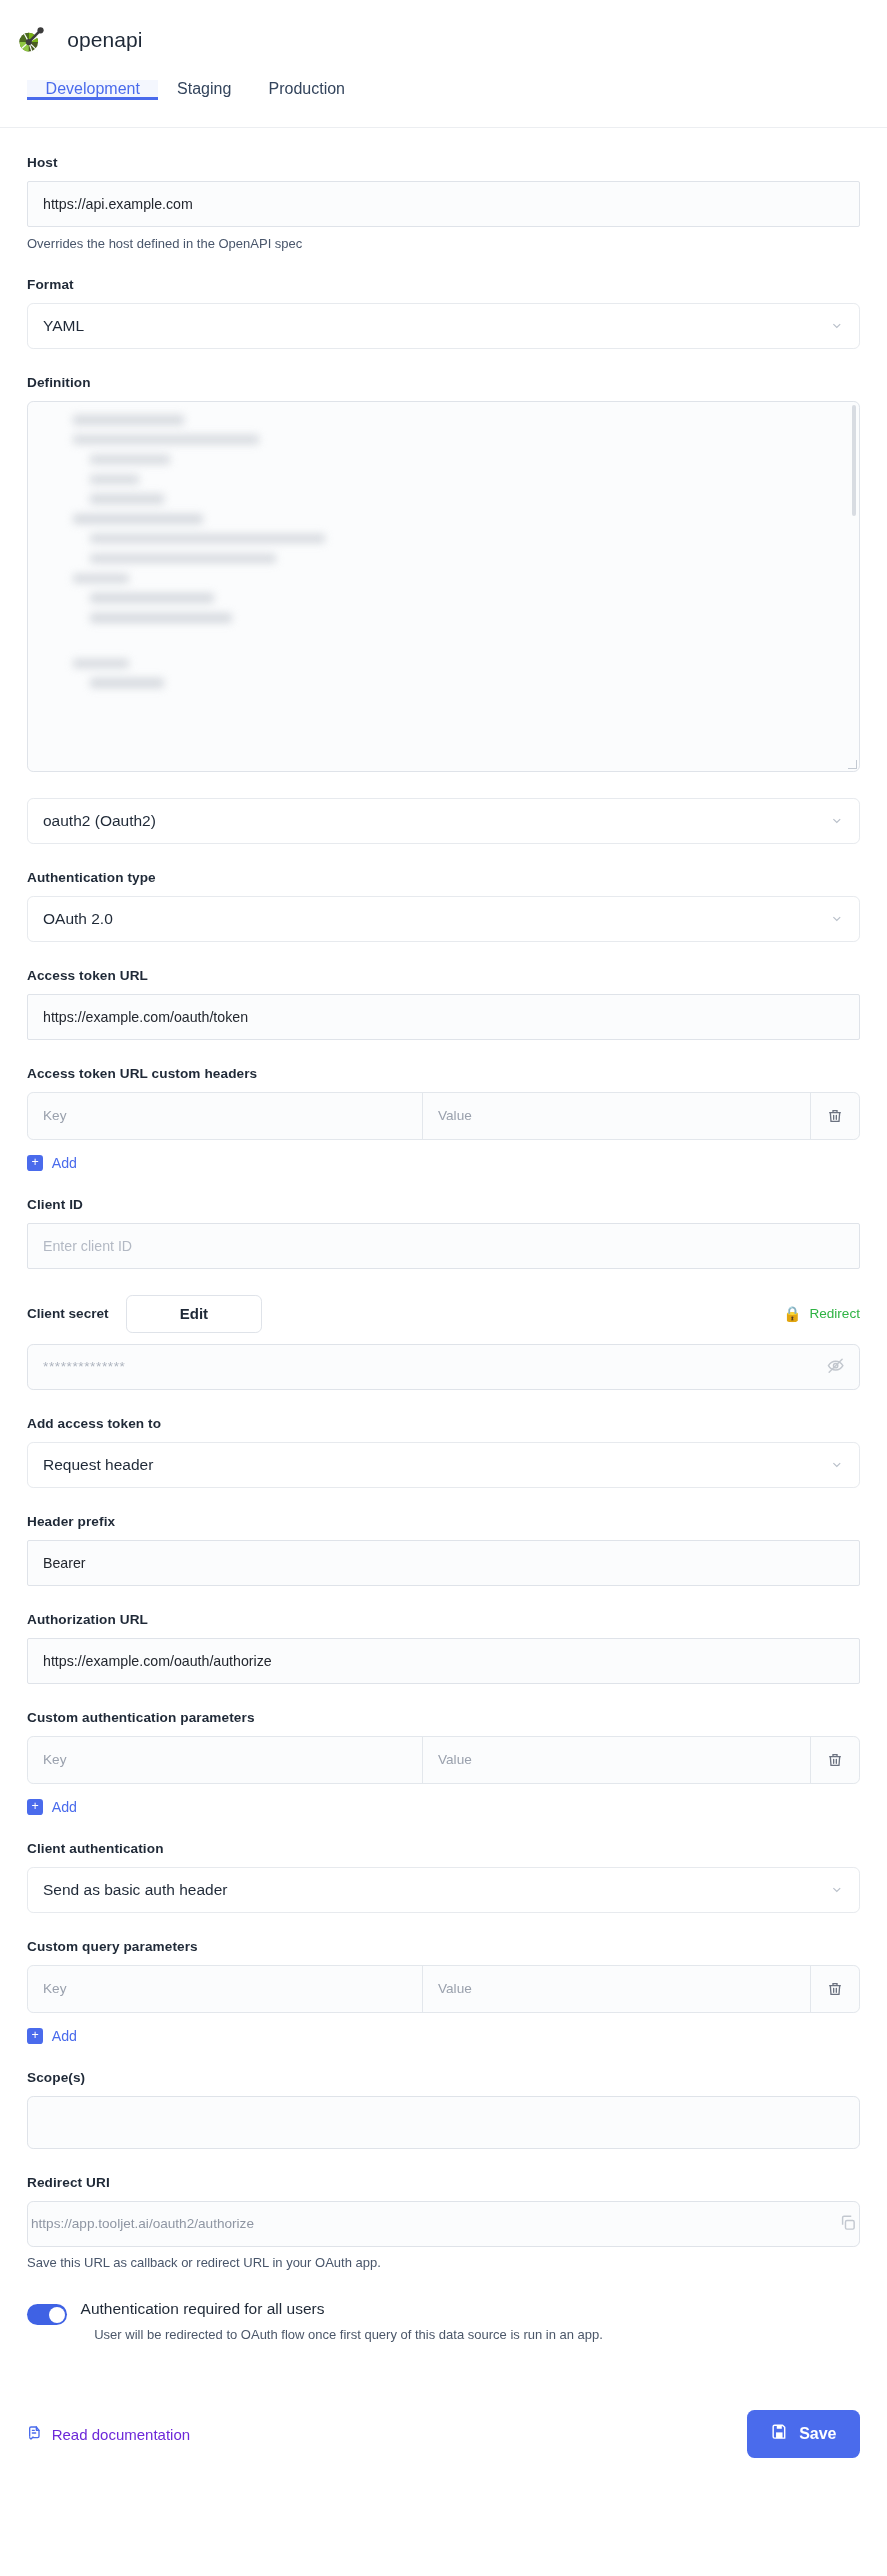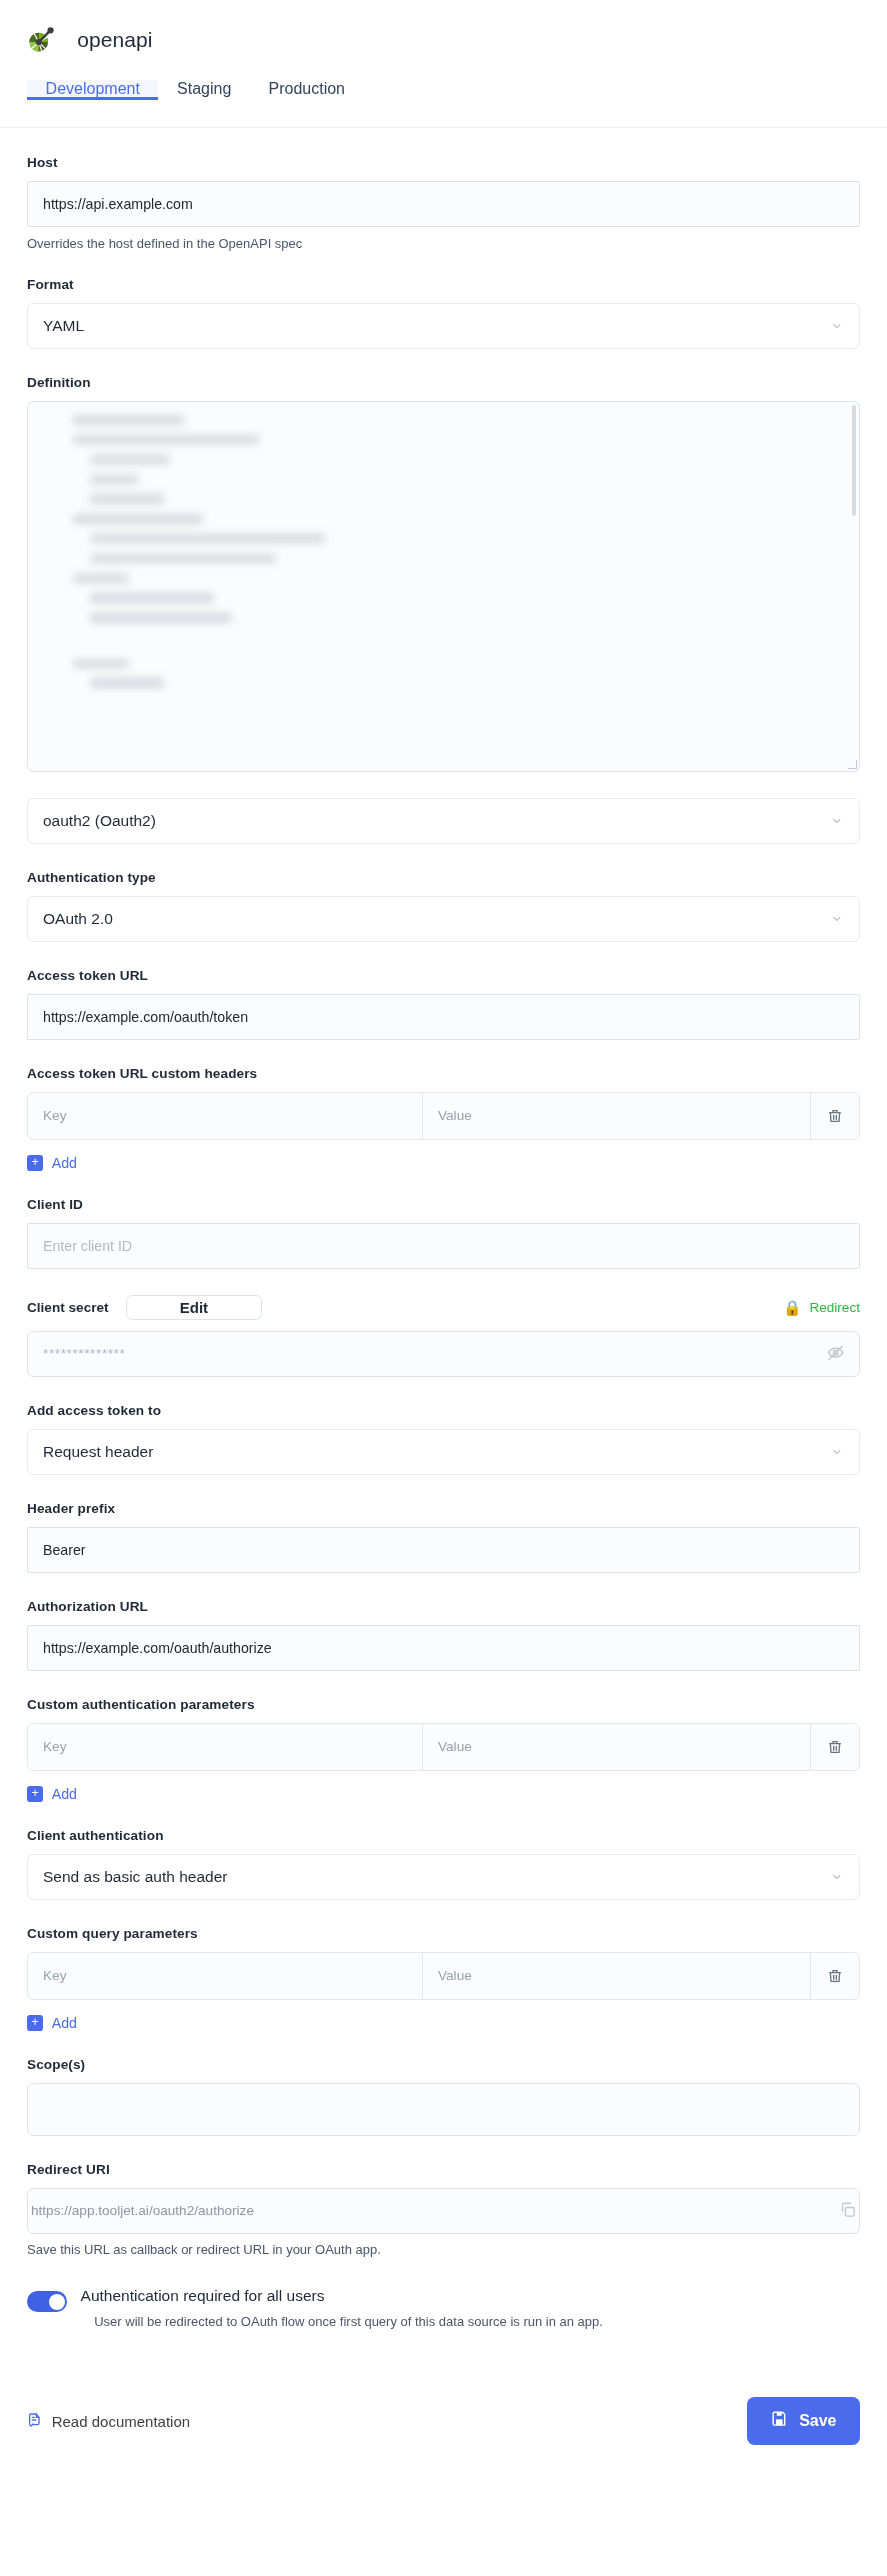--- a/index.html
+++ b/index.html
@@ -9,21 +9,21 @@
     font-family: "Liberation Sans", sans-serif;
     -webkit-font-smoothing: antialiased;
   }
   body { width: 887px; min-height: 2576px; position: relative; }
 
   
   .app-header {
     height: 80px;
     display: flex;
     align-items: center;
-    padding: 0 27px;
+    padding: 0 17px;
     background: #fff;
   }
   .logo-wrap {
     width: 28.5px; height: 28.5px;
     display: flex; align-items: center; justify-content: center;
     flex: 0 0 auto;
   }
   .app-title {
     font-size: 21px;
     color: #1f2937;
@@ -208,21 +208,21 @@
     margin-bottom: 11px;
   }
   .secret-label {
     font-size: 13.6px;
     font-weight: 700;
     color: #1f2937;
   }
   .edit-btn {
     margin-left: 17.3px;
     width: 136px;
-    height: 25px;
+    height: 38px;
     border: 1.2px solid #dfe3e9;
     border-radius: 6.2px;
     background: #fff;
     display: flex; align-items: center; justify-content: center;
     font-size: 15px;
     font-weight: 700;
     color: #1f2937;
     cursor: pointer;
   }
   .encrypted {
@@ -312,21 +312,21 @@
     margin-top: 68px;
     padding: 0 27px 37px 27px;
     display: flex;
     align-items: center;
     justify-content: space-between;
   }
   .doc-link {
     display: flex;
     align-items: center;
     gap: 8.7px;
-    color: #404040;
+    color: #6d28d9;
     font-size: 15px;
     cursor: pointer;
   }
   .save-btn {
     display: flex;
     align-items: center;
     gap: 11px;
     background: #4a6bec;
     color: #fff;
     border: none;

